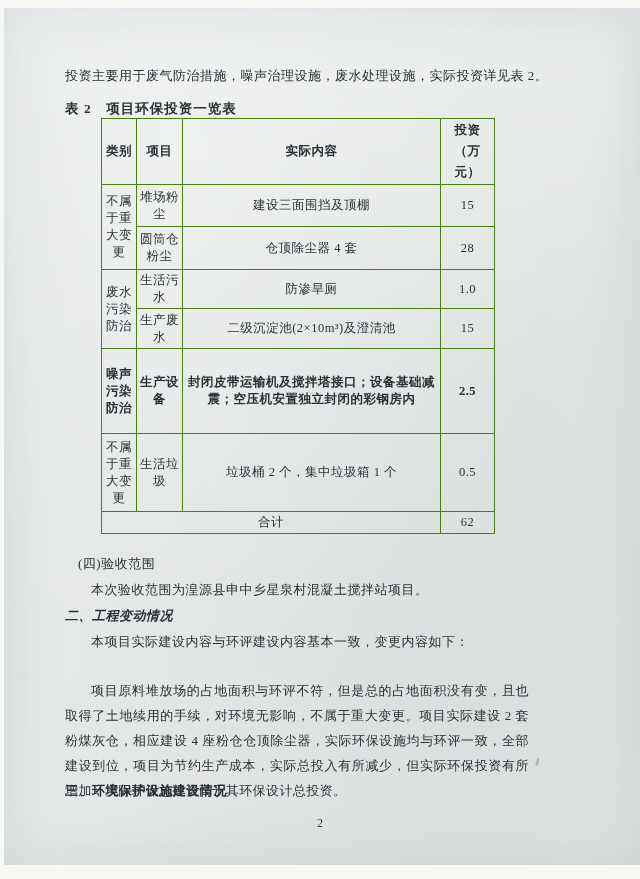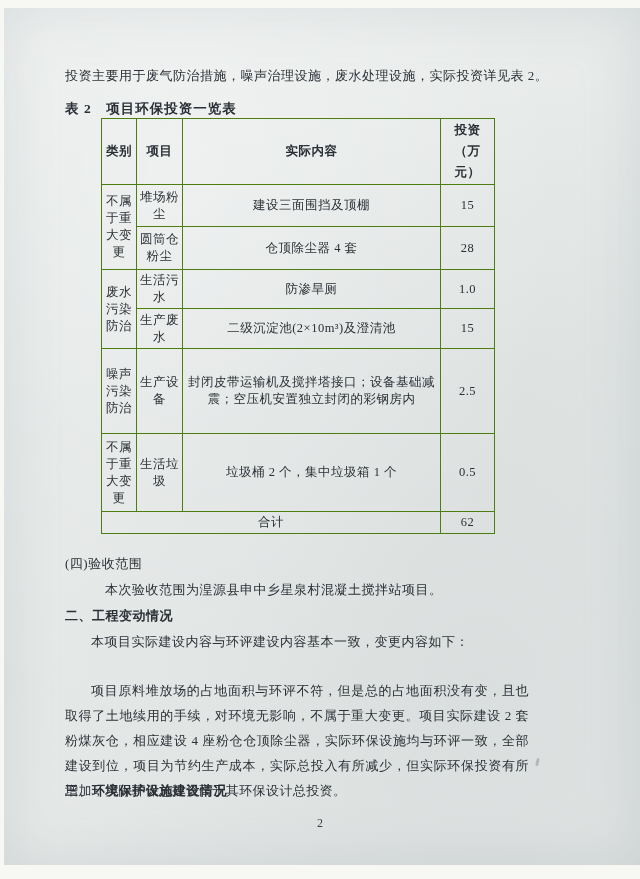--- a/index.html
+++ b/index.html
@@ -32,21 +32,21 @@
   }
   table.inv td{
     border:1px solid #4d7c0f;
     text-align:center;vertical-align:middle;
     font-size:12.5px;line-height:17px;
     padding:1px 3px;letter-spacing:.5px;
     word-break:break-all;
   }
   table.inv tr.rh td{font-weight:bold;}
   tr.rh{height:48px;} tr.r1{height:42px;} tr.r2{height:43px;}
-  tr.r3{height:39px;} tr.r4{height:40px;} tr.r5{height:85px;}
+  tr.r3{height:39px;} tr.r4{height:40px;} tr.r5{height:85px;font-weight:bold;}
   tr.r6{height:78px;} tr.rt{height:22px;}
   .inv-head div{line-height:21px;}
   .para{
     position:absolute;left:65px;top:678px;width:464px;
     font-size:13px;line-height:25px;letter-spacing:.4px;
     text-align:justify;text-indent:26px;word-break:break-all;
   }
   .pageno{
     position:absolute;left:0;top:816px;width:640px;
     text-align:center;font-size:12px;color:#3a3f44;
@@ -122,22 +122,22 @@
       <td>0.5</td>
     </tr>
 
     <tr class="rt">
       <td colspan="3">合计</td>
       <td>62</td>
     </tr>
   </tbody>
 </table>
 
-<div class="line" style="left:65px;top:555px;">(四)验收范围</div>
-<div class="line" style="left:91px;top:581px;margin-left:14px;">本次验收范围为湟源县申中乡星泉村混凝土搅拌站项目。</div>
-<div class="line bold" style="left:65px;top:607px;">二、工程变动情况</div>
+<div class="line" style="left:78px;top:555px;">(四)验收范围</div>
+<div class="line" style="left:91px;top:581px;">本次验收范围为湟源县申中乡星泉村混凝土搅拌站项目。</div>
+<div class="line bold" style="left:65px;top:607px;font-style:italic;">二、工程变动情况</div>
 <div class="line" style="left:91px;top:633px;">本项目实际建设内容与环评建设内容基本一致，变更内容如下：</div>
 <div class="para">项目原料堆放场的占地面积与环评不符，但是总的占地面积没有变，且也取得了土地续用的手续，对环境无影响，不属于重大变更。项目实际建设 2 套粉煤灰仓，相应建设 4 座粉仓仓顶除尘器，实际环保设施均与环评一致，全部建设到位，项目为节约生产成本，实际总投入有所减少，但实际环保投资有所增加，实际环保总投资高于其环保设计总投资。</div>
 <div class="line bold" style="left:65px;top:782px;">三、环境保护设施建设情况</div>
 
 <div class="artifact"></div>
 
 <div class="pageno">2</div>
 
 </body></html>

